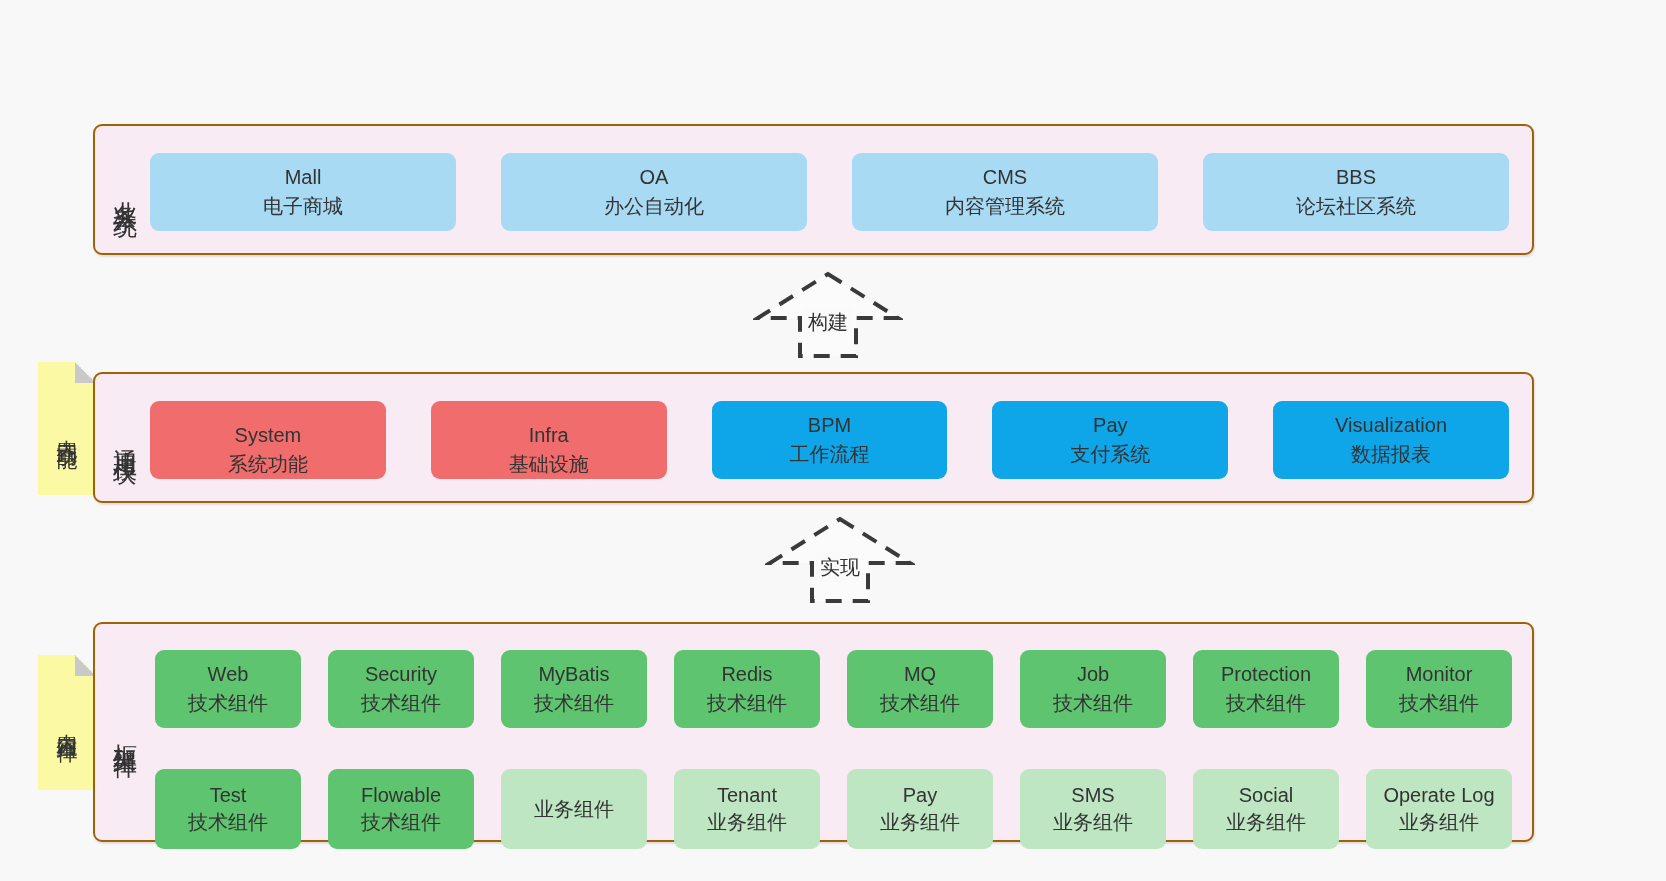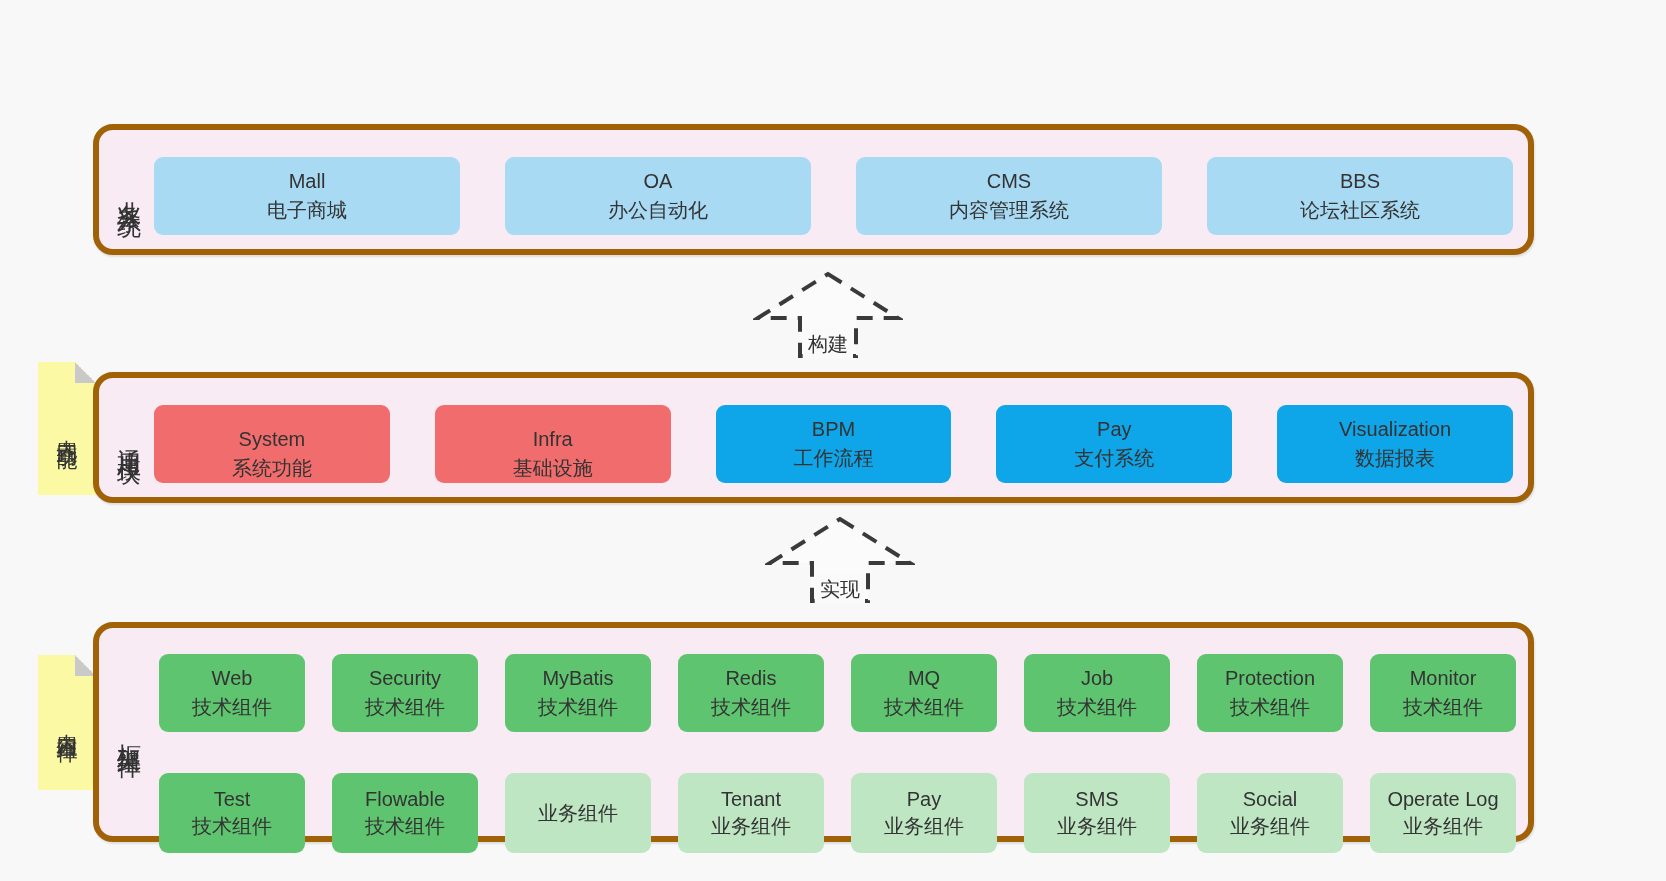--- a/index.html
+++ b/index.html
@@ -5,21 +5,21 @@
   html,body{margin:0;padding:0;background:#f8f8f8;}
   .canvas{
     position:relative;width:1666px;height:881px;overflow:hidden;
     background:#f8f8f8;
     font-family:"Liberation Sans","DejaVu Sans",sans-serif;
     color:#333;
   }
   
   .band{
     position:absolute;left:93px;width:1441px;
-    background:#f8ebf4;border:6px solid #a16207;border-radius:20px;
+    background:#f8ebf4;border:2px solid #a16207;border-radius:9px;
     box-sizing:border-box;z-index:2;
     box-shadow:1px 2px 2px rgba(0,0,0,0.10);
   }
   .band-business{top:124px;height:131px;}
   .band-modules{top:372px;height:131px;}
   .band-components{top:622px;height:220px;}
   .side-label{
     position:absolute;left:14px;top:50%;transform:translateY(-50%);
     writing-mode:vertical-rl;text-orientation:upright;
     font-size:24px;letter-spacing:4px;color:#333;white-space:nowrap;
@@ -58,21 +58,21 @@
   .sticky-text{
     writing-mode:vertical-rl;text-orientation:upright;
     font-size:21px;letter-spacing:3px;color:#333;
   }
   
   .arrow{position:absolute;z-index:1;}
   .arrow-build{left:753px;top:270px;}
   .arrow-implement{left:765px;top:515px;}
   .arrow-label{
     position:absolute;z-index:3;transform:translate(-50%,-50%);
-    background:#fafafa;padding:1px 5px;font-size:20px;color:#333;white-space:nowrap;margin-top:22px;
+    background:#fafafa;padding:1px 5px;font-size:20px;color:#333;white-space:nowrap;
   }
   .arrow-label-build{left:828px;top:322px;}
   .arrow-label-implement{left:840px;top:567px;}
 </style>
 </head>
 <body>
 
 <div class="canvas">
 
   <div class="sticky sticky-features">

